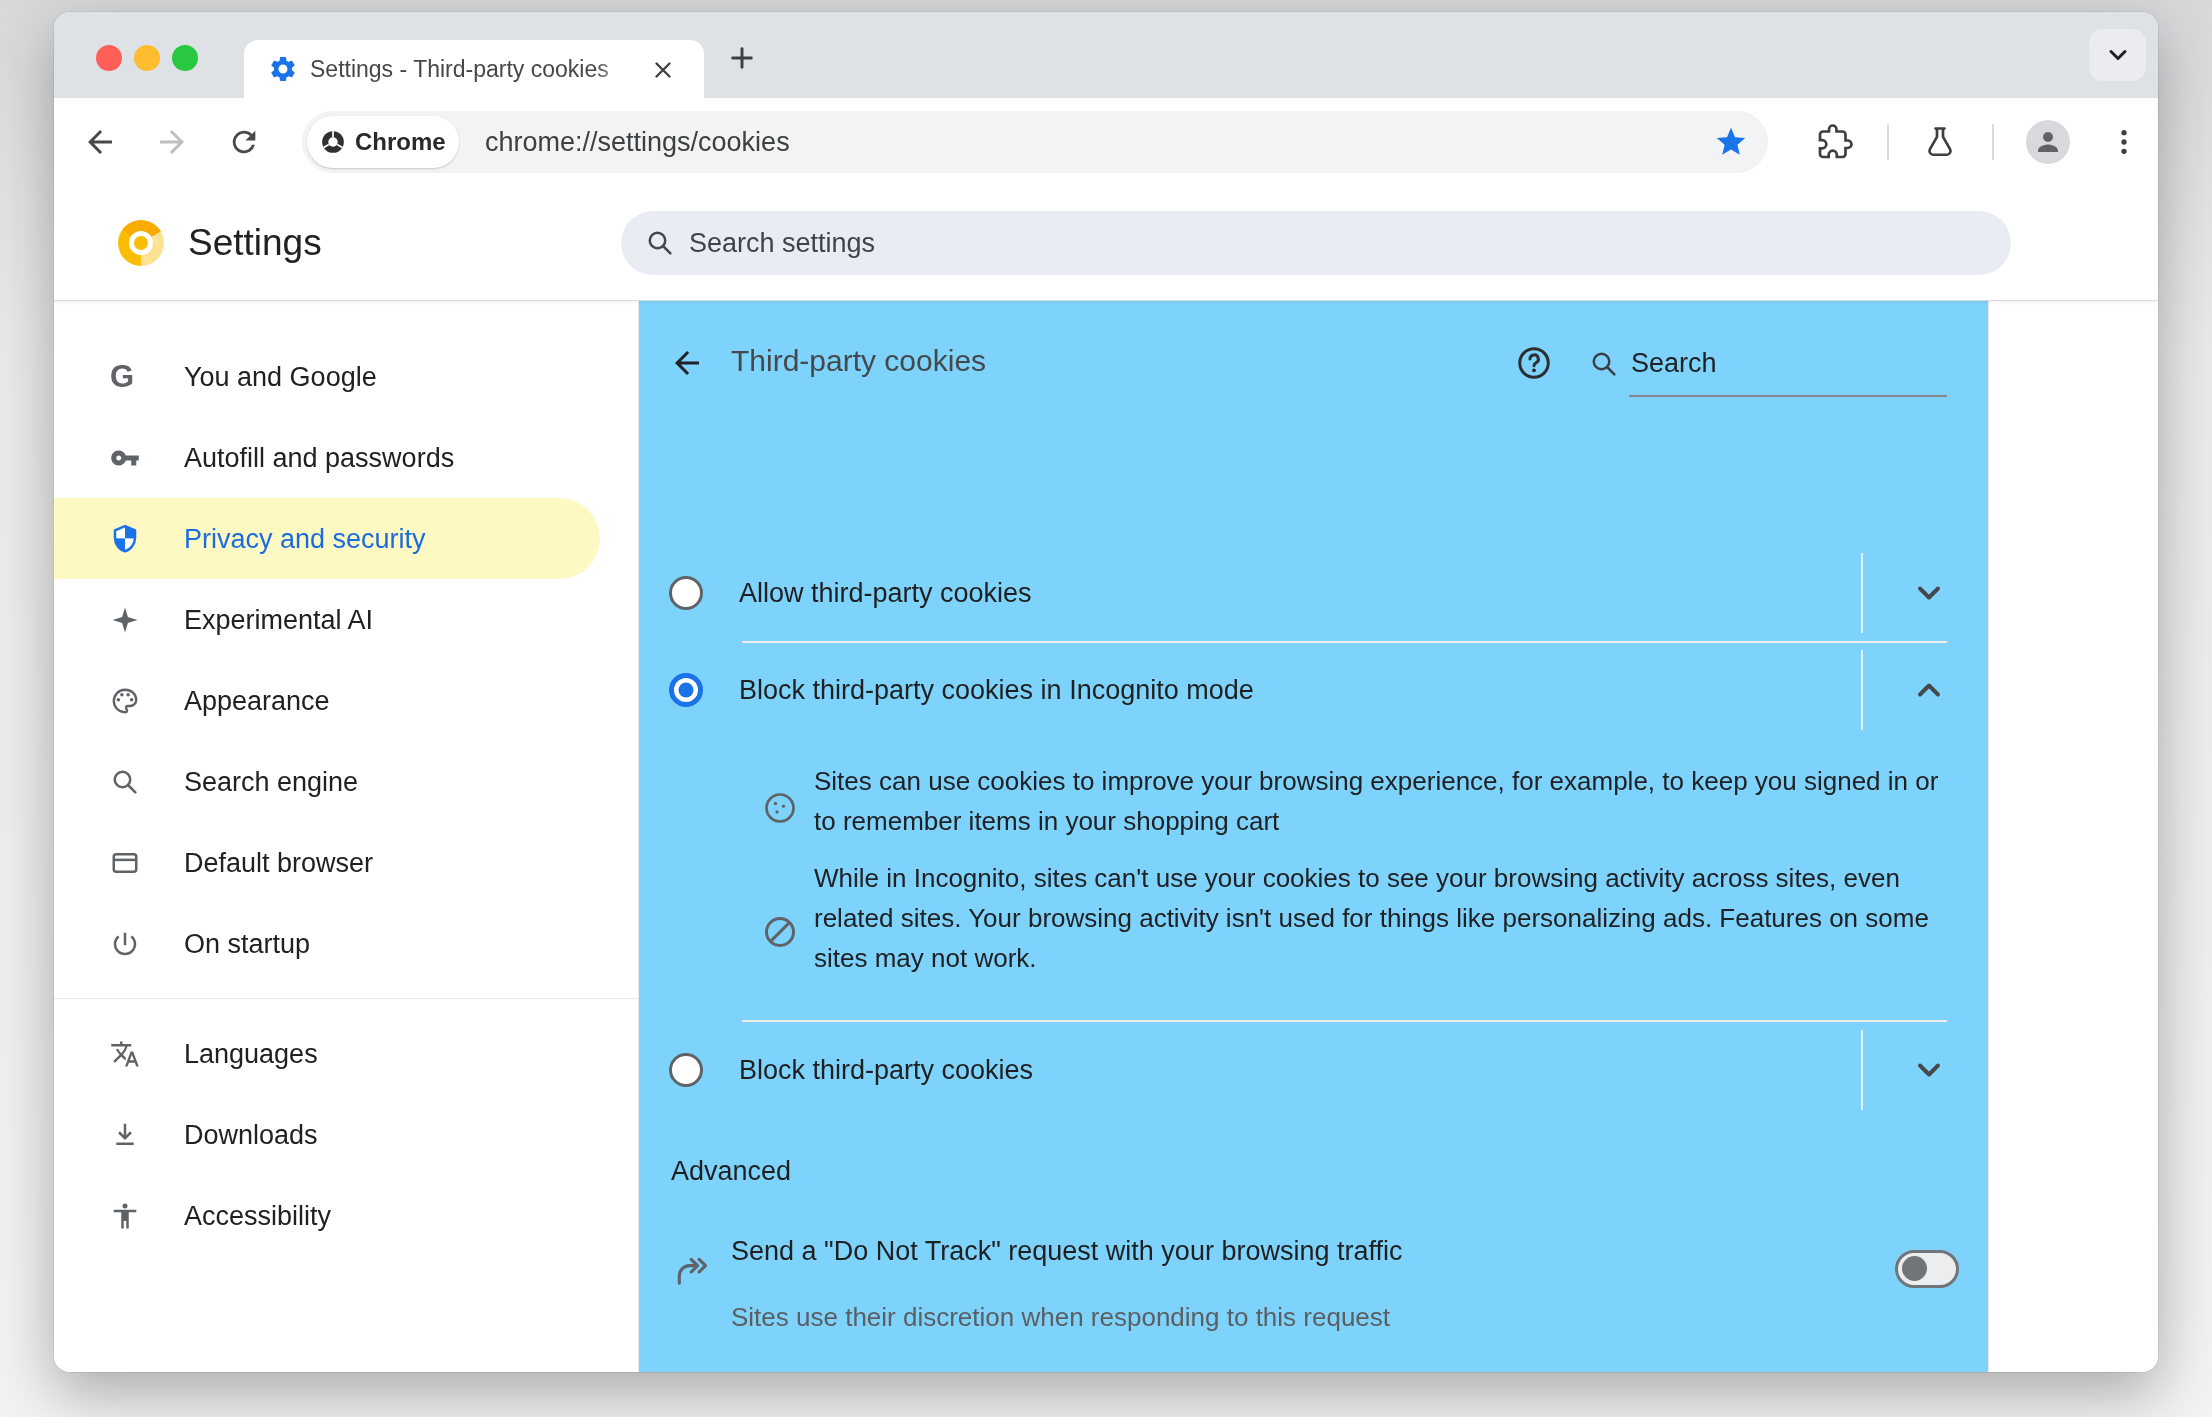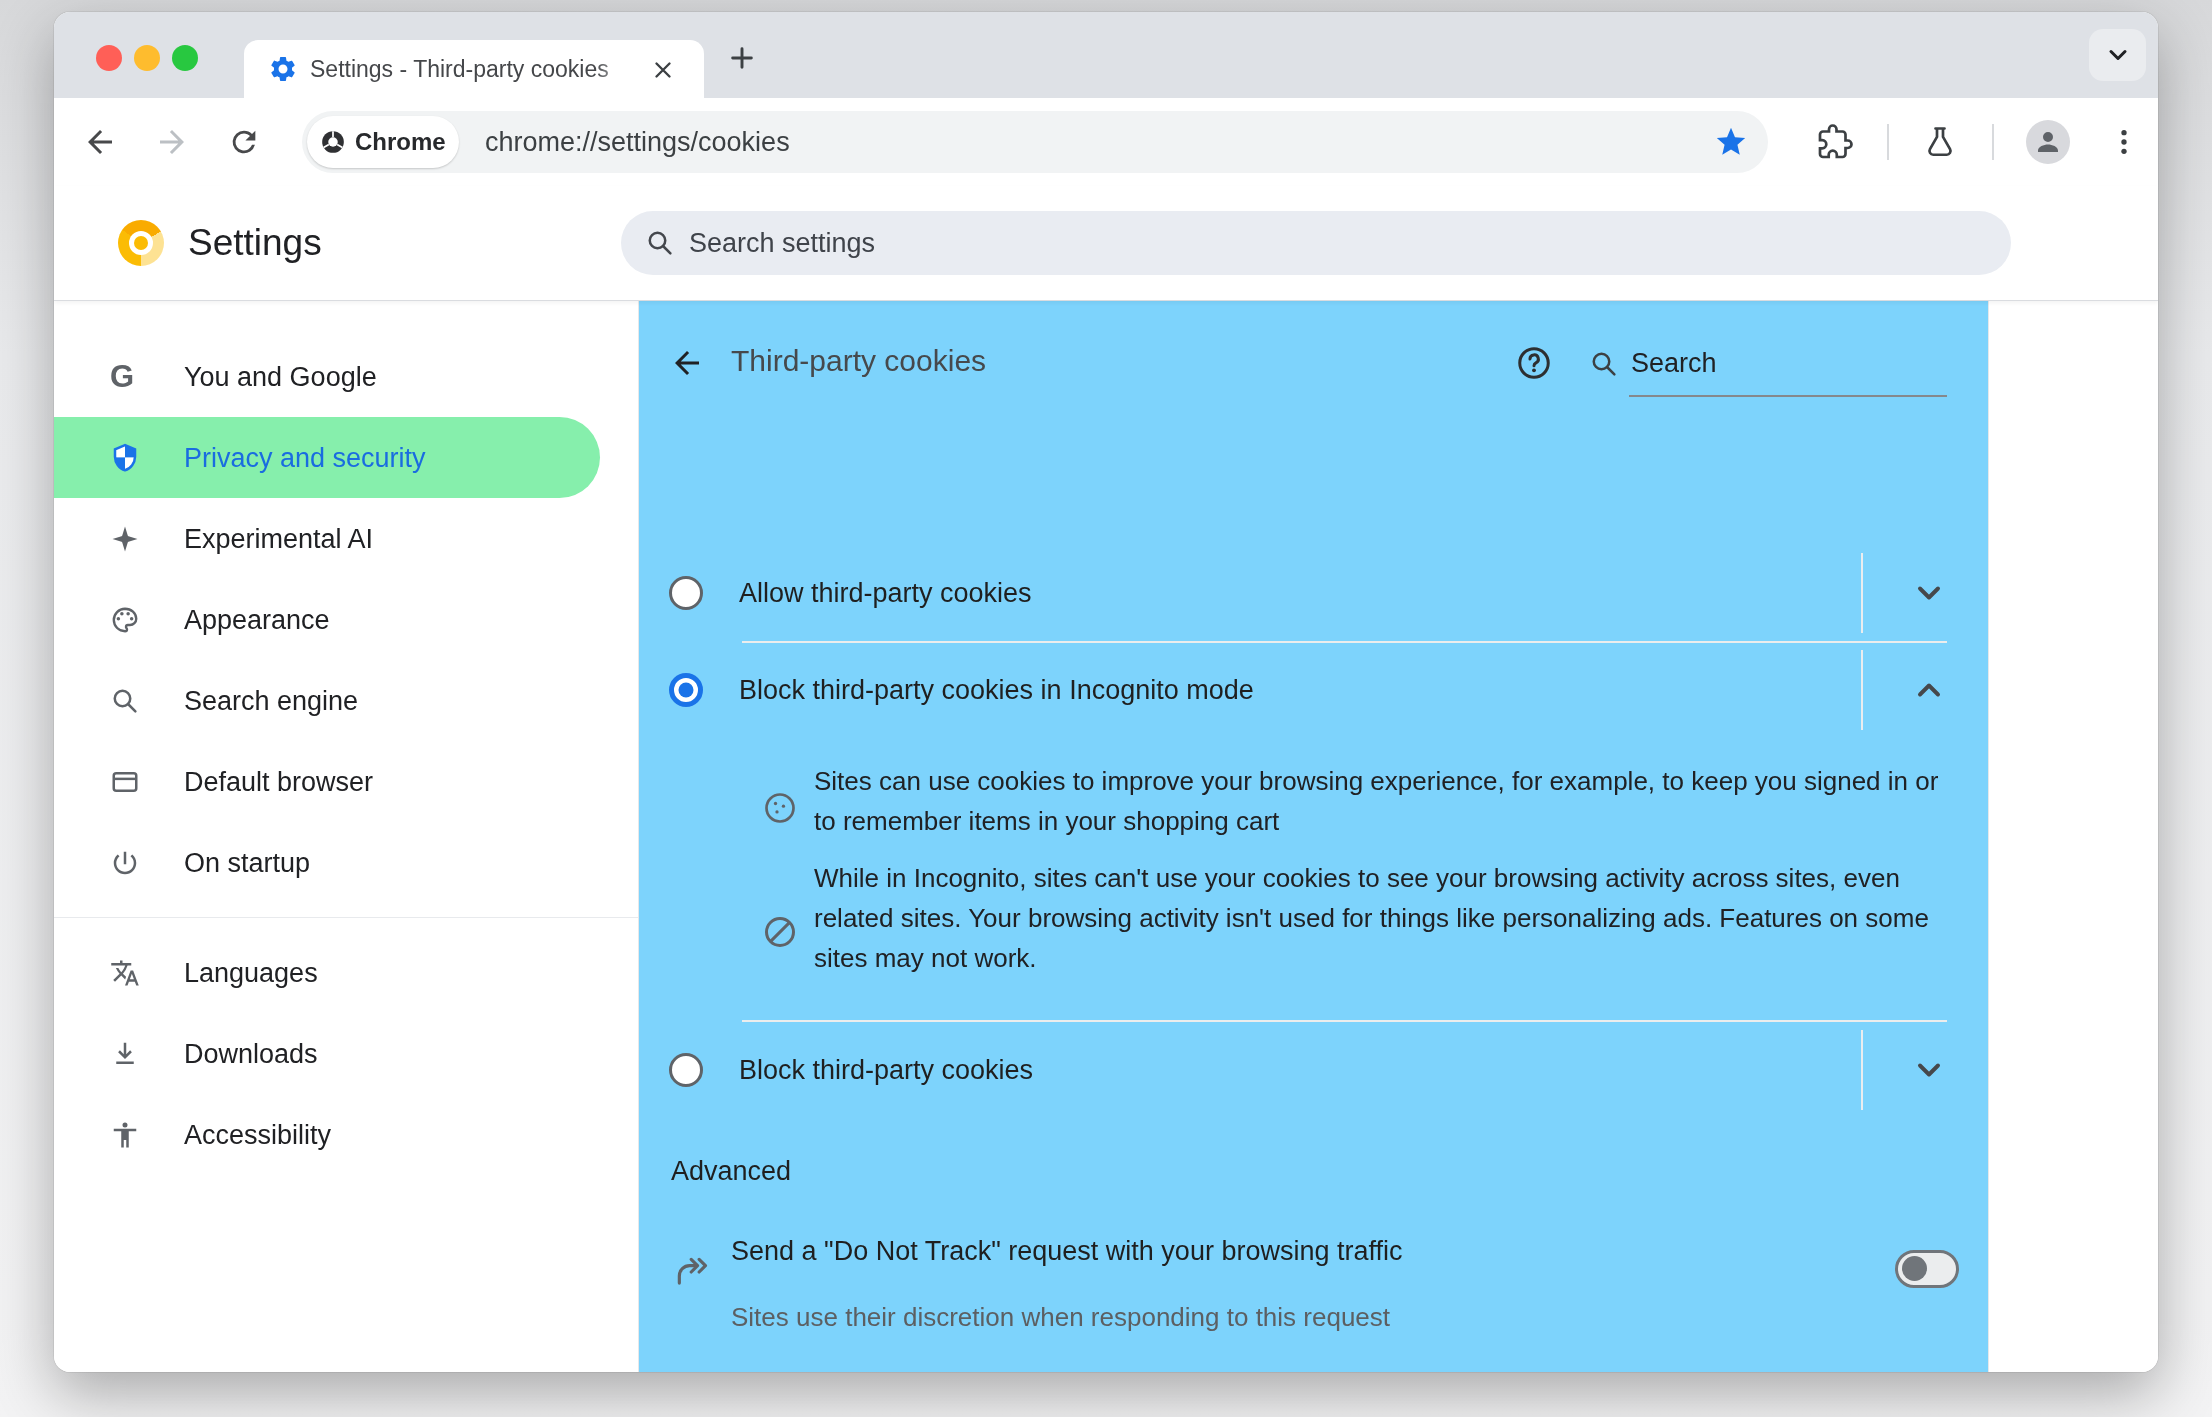--- a/index.html
+++ b/index.html
@@ -68,21 +68,21 @@
   .ssearch-ic{position:absolute;left:24px;top:17px;width:30px;height:30px;color:#44474d;}
   .ssearch-ph{position:absolute;left:68px;top:0;height:64px;line-height:64px;font-size:27px;color:#3f434a;text-align:right;}
 
   
   .bodyrow{position:absolute;left:0;top:288px;right:0;bottom:0;display:flex;}
   .sidebar{width:585px;box-sizing:border-box;border-right:1px solid #e6e8ea;padding-top:36px;background:#fff;flex:none;}
   .sb-item{position:relative;height:81px;}
   .sb-ic{position:absolute;left:56px;top:50%;transform:translateY(-50%);width:30px;height:30px;color:#5f6368;}
   .sb-g{position:absolute;left:56px;top:50%;transform:translateY(-50%);font-size:31px;font-weight:700;color:#5f6368;line-height:30px;}
   .sb-label{position:absolute;left:130px;top:50%;transform:translateY(-50%);font-size:27px;color:#202124;white-space:nowrap;}
-  .sb-item.sel{background:#86efac;border-radius:0 44px 44px 0;width:546px;}
+  .sb-item.sel{background:#fef9c3;border-radius:0 44px 44px 0;width:546px;}
   .sb-item.sel .sb-label{color:#1a6ce0;}
   .sb-divider{height:1px;background:#e8eaed;margin:14px 0;}
 
   .content{position:relative;width:1350px;box-sizing:border-box;border-right:1px solid #e6e8ea;background:#7dd3fc;flex:none;}
   .gutter{flex:1;background:#fff;}
 
   .c-back{position:absolute;left:30px;top:45px;width:36px;height:36px;color:#202124;}
   .c-title{position:absolute;left:92px;top:44px;font-size:30px;color:#46494c;white-space:nowrap;}
   .c-help{position:absolute;left:877px;top:45px;width:36px;height:36px;color:#2d2f31;}
   .c-search-ic{position:absolute;left:950px;top:49px;width:30px;height:30px;color:#3c4043;}
@@ -243,20 +243,28 @@
     </div>
   </div>
 
   <div class="bodyrow">
 
     <div class="sidebar">
       <div class="sb-item">
         <span class="sb-g">G</span>
         <span class="sb-label">You and Google</span>
       </div>
+      <div class="sb-item">
+        <span class="sb-ic">
+          <svg viewBox="0 0 24 24" width="30" height="30">
+              <path fill="currentColor" d="M12.65 10C11.83 7.67 9.61 6 7 6c-3.31 0-6 2.69-6 6s2.69 6 6 6c2.61 0 4.83-1.67 5.65-4H17v4h4v-4h2v-4H12.65zM7 14c-1.1 0-2-.9-2-2s.9-2 2-2 2 .9 2 2-.9 2-2 2z"></path>
+            </svg>
+        </span>
+        <span class="sb-label">Autofill and passwords</span>
+      </div>
       <div class="sb-item sel">
         <span class="sb-ic">
           <svg viewBox="0 0 24 24" width="30" height="30">
             <defs>
                 <clipPath id="shc">
                   <path d="M12 1.7L4 5v6c0 5 3.4 9.6 8 10.8 4.6-1.2 8-5.8 8-10.8V5l-8-3.3z"></path>
                 </clipPath>
               </defs>
             <g clip-path="url(#shc)">
               <rect x="0" y="0" width="24" height="24" fill="#fff"></rect>

